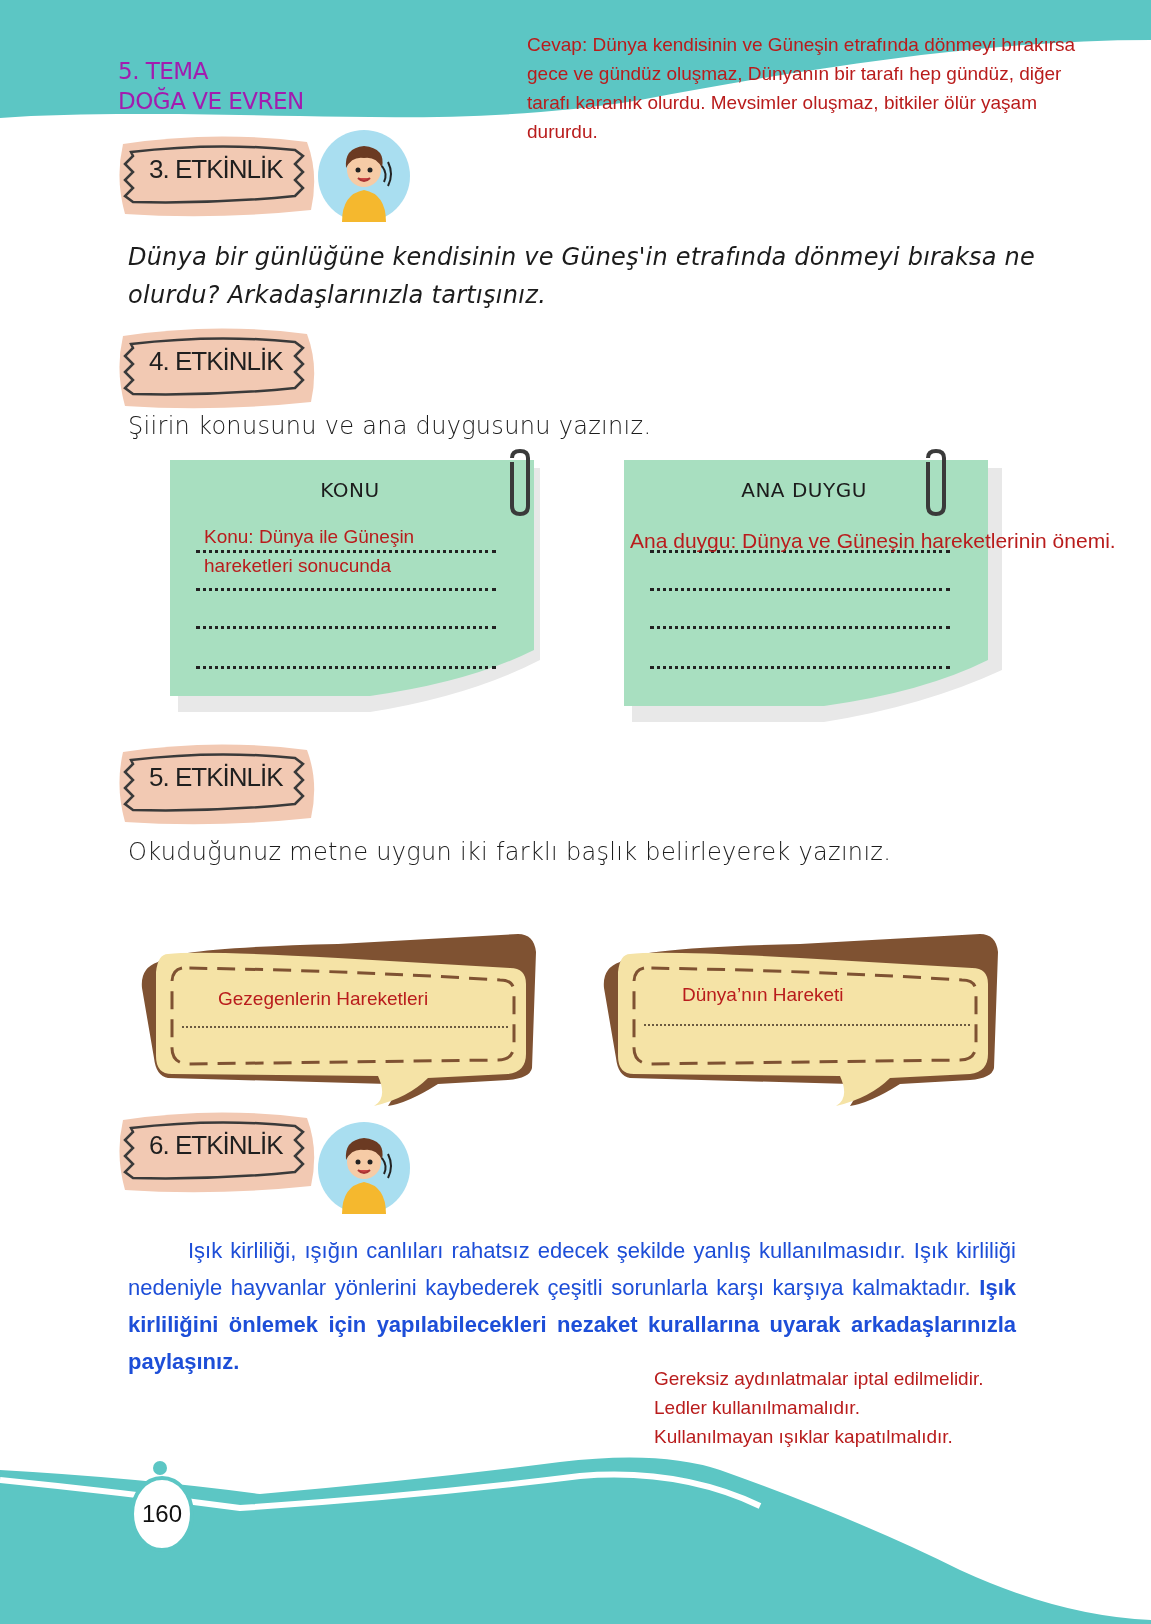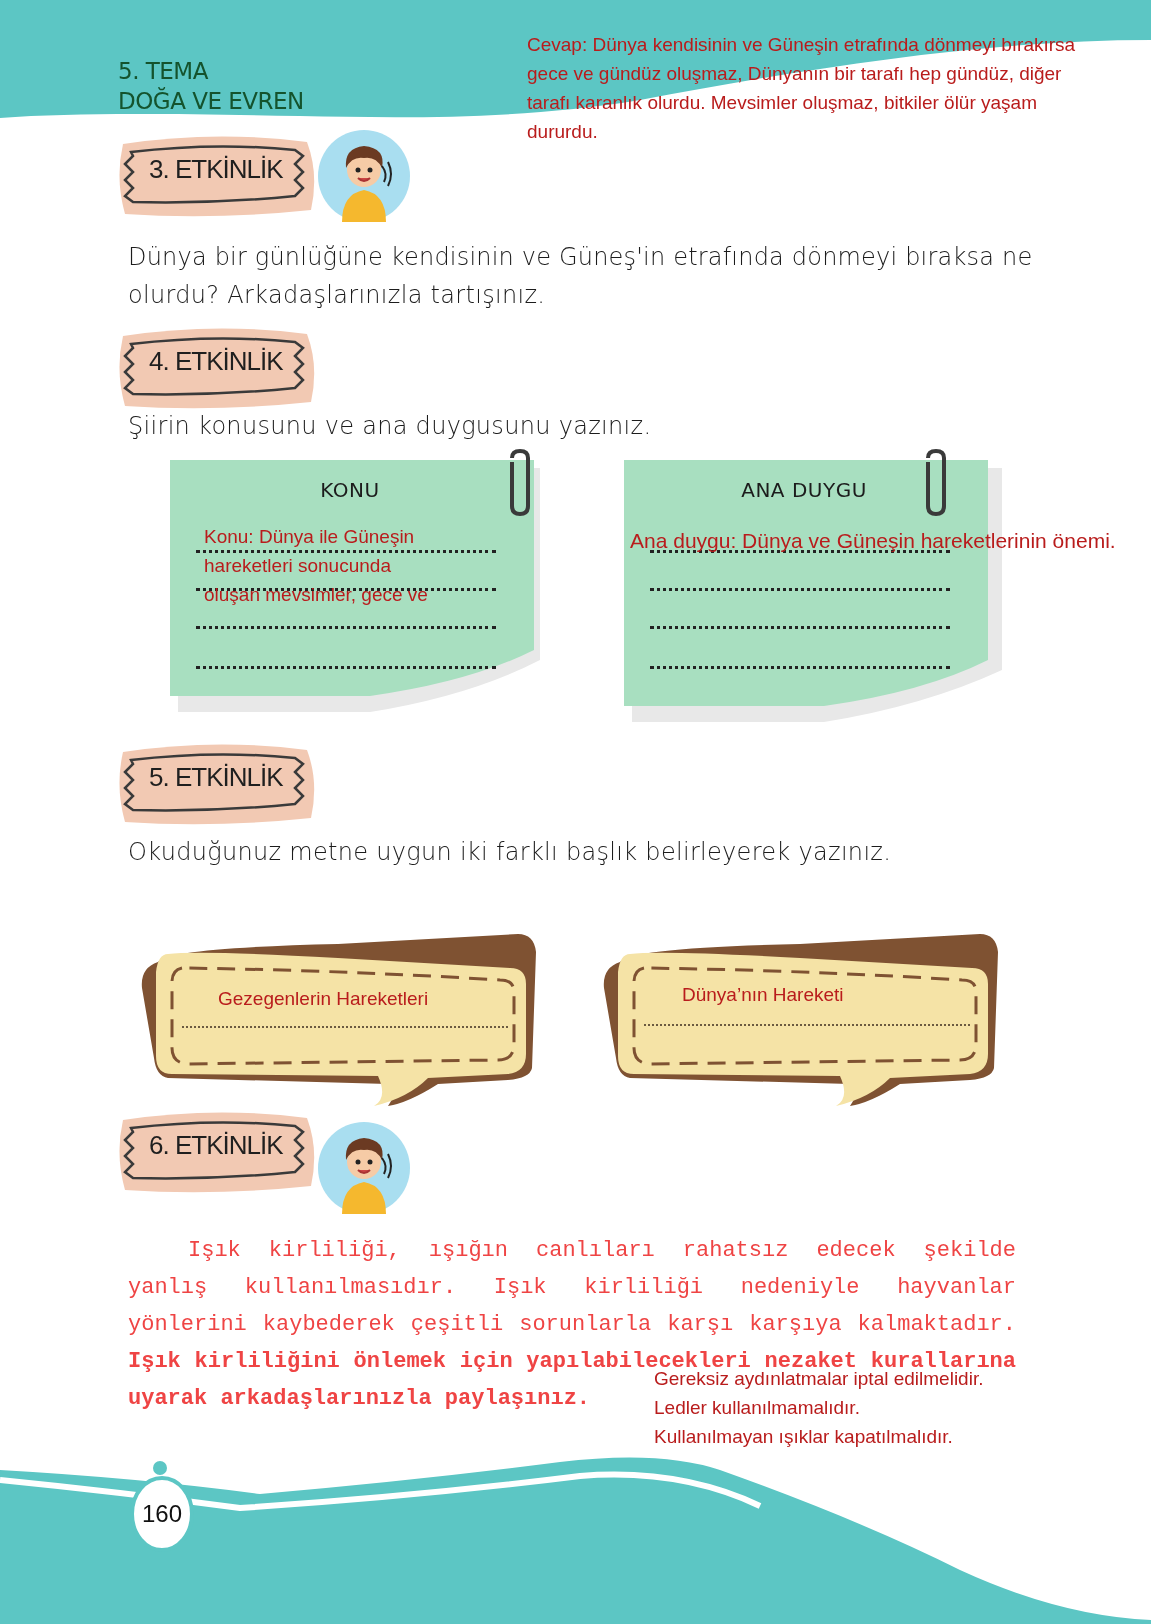--- a/index.html
+++ b/index.html
@@ -8,21 +8,21 @@
       background: #ffffff;
       font-family: "DejaVu Sans", sans-serif;
       color: #222;
     }
     .abs { position: absolute; }
     .teal { fill: #5cc6c4; }
 
     
     .theme-title {
       left: 118px; top: 56px; font-size: 23px; line-height: 30px;
-      color: #14532d; letter-spacing: -0.5px;
+      color: #a21caf; letter-spacing: -0.5px;
       font-family: "DejaVu Sans", sans-serif; font-weight: normal;
     }
     .answer {
       color: #b91c1c; font-family: "Liberation Sans", sans-serif;
       font-size: 19px; line-height: 29px;
     }
 
     
     .activity-badge { width: 200px; height: 80px; }
     .activity-badge .badge-text {
@@ -43,21 +43,21 @@
       text-align: center; letter-spacing: 0.5px;
     }
     .dotline {
       position: absolute; height: 0; border-bottom: 3px dotted #222;
     }
 
     
     .card-dots { position: absolute; height: 0; border-bottom: 2px dotted #6b5a40; }
 
     .paragraph {
-      font-family: Liberation Mono, monospace; font-size: 22px; color: #ef4444;
+      font-family: Liberation Sans, sans-serif; font-size: 22px; color: #1d4ed8;
       line-height: 37px; text-align: justify; font-weight: 300;
     }
     .paragraph b { font-weight: bold; }
 
     .page-num {
       font-family: "Liberation Sans", sans-serif; font-size: 24px; color: #111;
     }
   </style>
 </head>
 <body>
@@ -86,21 +86,21 @@
   <circle cx="46" cy="46" r="46" fill="#a9def0"></circle>
   <path d="M24 92 Q24 64 46 60 Q68 64 68 92Z" fill="#f5b82e"></path>
   <circle cx="46" cy="40" r="17" fill="#f6cba6"></circle>
   <path d="M28 38 Q26 18 46 16 Q68 18 64 38 Q58 26 46 28 Q34 26 28 38Z" fill="#6b3a22"></path>
   <circle cx="40" cy="40" r="2.5" fill="#222"></circle>
     <circle cx="52" cy="40" r="2.5" fill="#222"></circle>
   <path d="M40 48 Q46 54 52 48" stroke="#a33" stroke-width="2" fill="#c44"></path>
   <path d="M64 36 Q70 44 66 52 M70 32 Q76 44 70 56" stroke="#222" stroke-width="2" fill="none"></path>
 </svg>
 
-<div class="abs question" style="left:128px;top:238px;width:860px;line-height:38px;">
+<div class="abs question" style="left:128px;top:238px;width:860px;line-height:38px;font-style:italic;">
   <div style="white-space:nowrap;letter-spacing:0.2px;">Dünya bir günlüğüne kendisinin ve Güneş'in etrafında dönmeyi bıraksa ne</div>
   <div>olurdu? Arkadaşlarınızla tartışınız.</div>
 </div>
 
 <div class="abs activity-badge" style="left:115px;top:326px;">
   <svg width="205" height="85" viewBox="0 0 205 85">
     <path d="M8 10 Q100 -4 192 8 Q204 40 196 76 Q100 86 10 80 Q0 45 8 10Z" fill="#f2c9b3"></path>
     <path d="M16 18 Q100 8 180 16 L188 22 L180 30 L188 38 L180 46 L188 54 L180 62 Q100 70 18 68 L10 62 L18 54 L10 46 L18 38 L10 30 L18 22 Z" fill="none" stroke="#3a3a3a" stroke-width="2.5"></path>
   </svg>
   <span class="badge-text">4. ETKİNLİK</span>
@@ -115,21 +115,20 @@
     <path d="M0 0 H364 V190 Q300 222 200 236 H0 Z" fill="#a8dfc0"></path>
   </svg>
   <div class="abs note-title" style="left:0;top:18px;width:360px;">KONU</div>
   <div class="dotline" style="left:26px;top:90px;width:300px;"></div>
   <div class="dotline" style="left:26px;top:128px;width:300px;"></div>
   <div class="dotline" style="left:26px;top:166px;width:300px;"></div>
   <div class="dotline" style="left:26px;top:206px;width:300px;"></div>
   <div class="abs answer" style="left:34px;top:62px;width:320px;line-height:29px;">
     <div>Konu: Dünya ile Güneşin</div>
     <div>hareketleri  sonucunda</div>
-    <div>oluşan mevsimler, gece ve</div>
   </div>
 </div>
 <svg class="abs" style="left:506px;top:448px" width="28" height="70" viewBox="0 0 28 70">
   <path d="M6 14 V58 Q6 66 14 66 Q22 66 22 58 V10 Q22 3 14 3 Q6 3 6 10" fill="none" stroke="#3a3a3a" stroke-width="4"></path>
 </svg>
 
 <div class="abs" style="left:588px;top:460px;width:380px;height:270px;margin-left:36px;">
   <svg class="abs" style="left:0;top:0" width="380" height="270" viewBox="0 0 380 270">
     <path d="M8 8 H378 V210 Q300 246 200 262 H8 Z" fill="#e8e8e8"></path>
     <path d="M0 0 H364 V200 Q300 232 200 246 H0 Z" fill="#a8dfc0"></path>

